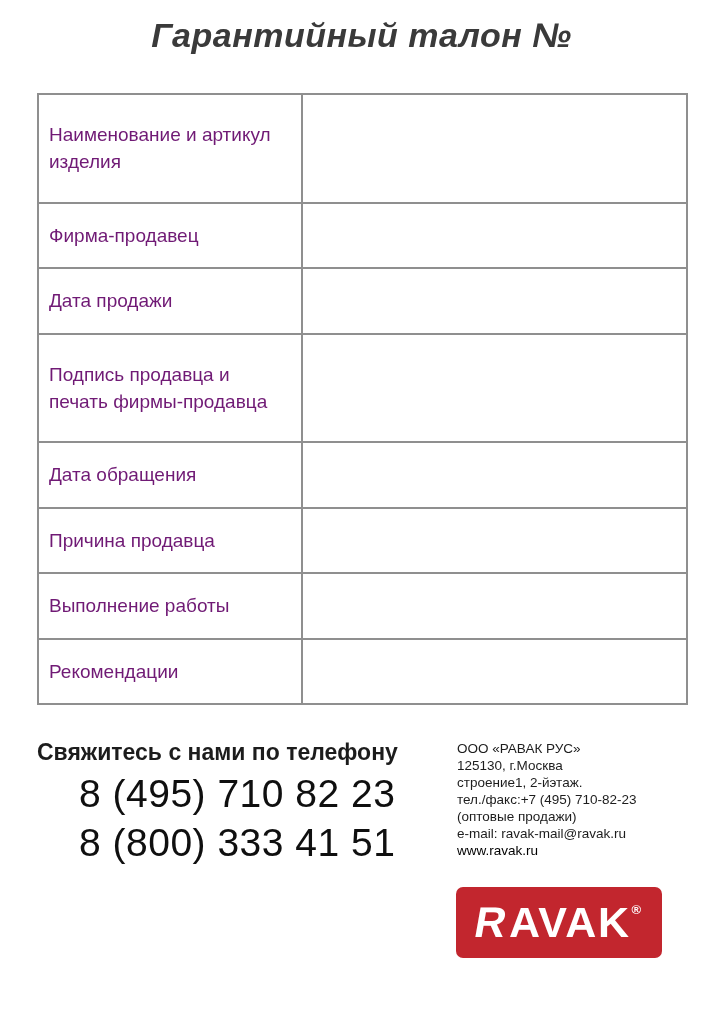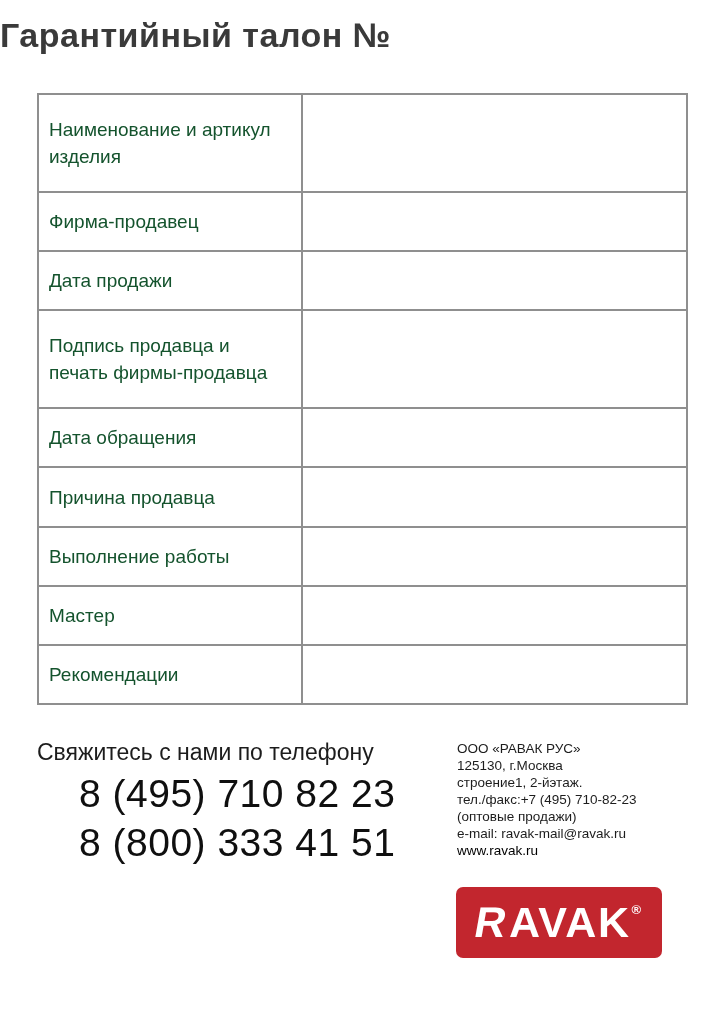--- a/index.html
+++ b/index.html
@@ -13,58 +13,61 @@
     height: 1024px;
     background: #ffffff;
     font-family: "Liberation Sans", sans-serif;
     overflow: hidden;
   }
   .page-title {
     position: absolute;
     top: 13px;
     left: 0;
     width: 100%;
+    text-align: center;
     font-size: 34px;
     line-height: 44px;
     font-weight: bold;
     color: #3a3a3a;
     letter-spacing: 0.5px;
+    font-style: italic;
   }
   table.warranty-table {
     position: absolute;
     left: 37px;
     top: 93px;
     width: 651px;
     height: 612px;
     border-collapse: collapse;
     table-layout: fixed;
   }
   table.warranty-table td {
     border: 2px solid #8f8f8f;
     vertical-align: middle;
   }
   td.label-cell {
     width: 238px;
     padding: 6px 14px 6px 10px;
     font-size: 19px;
     line-height: 27px;
-    color: #14532d;
+    color: #701a75;
   }
   td.value-cell {
     padding: 6px 10px;
     font-size: 19px;
     color: #404040;
   }
   .contact-heading {
     position: absolute;
     left: 37px;
     top: 738px;
     font-size: 23px;
     line-height: 28px;
     color: #1c1c1c;
+    font-weight: bold;
   }
   .phones {
     position: absolute;
     left: 35px;
     top: 769px;
     font-size: 39px;
     line-height: 49px;
     color: #0f0f0f;
     letter-spacing: 0.5px;
     margin-left: 44px;
@@ -147,24 +150,20 @@
       </tr>
       <tr>
         <td class="label-cell">Причина продавца</td>
         <td class="value-cell"></td>
       </tr>
       <tr>
         <td class="label-cell">Выполнение работы</td>
         <td class="value-cell"></td>
       </tr>
       <tr>
-        <td class="label-cell">Мастер</td>
-        <td class="value-cell"></td>
-      </tr>
-      <tr>
         <td class="label-cell">Рекомендации</td>
         <td class="value-cell"></td>
       </tr>
     </tbody>
   </table>
 
   <div class="contact-heading">Свяжитесь с нами по телефону</div>
 
   <div class="phones">
     <div>8 (495) 710 82 23</div>

